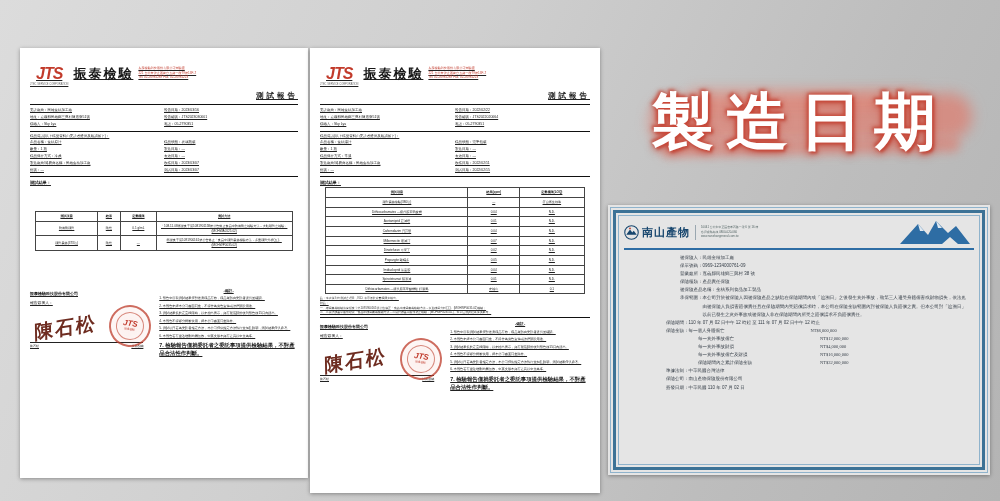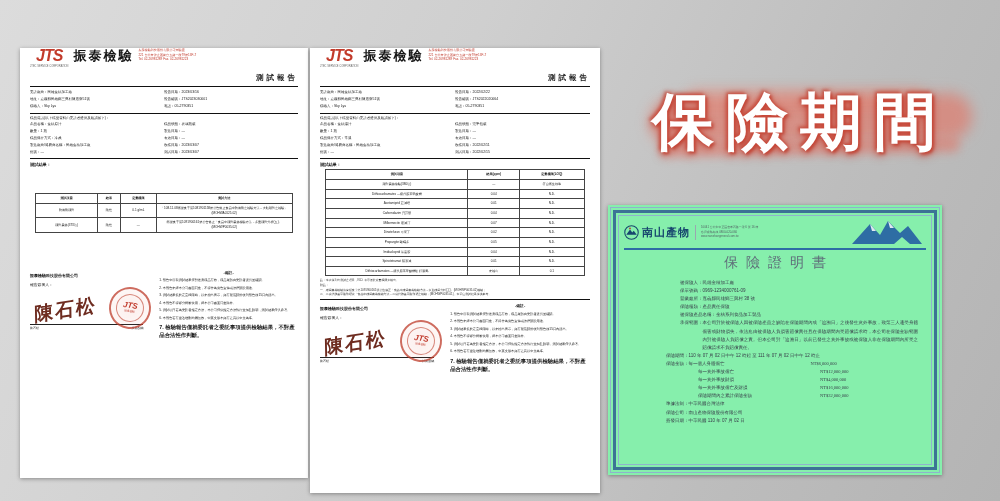--- a/index.html
+++ b/index.html
@@ -2,21 +2,21 @@
 <html><head>
 <meta charset="utf-8">
 <style>
   html,body{margin:0;padding:0;}
   body{
     width:1000px;height:501px;position:relative;overflow:hidden;
     background:linear-gradient(115deg,#dcdcdc 0%,#cfcfcf 40%,#bdbdbd 75%,#b4b4b4 100%);
     font-family:"Liberation Sans","DejaVu Sans",sans-serif;color:#222;
   }
   .paper{position:absolute;background:#fff;box-shadow:0 1px 4px rgba(0,0,0,.35);box-sizing:border-box;}
-  .doc{padding:0 10px;}
+  .doc{padding:18px 10px;text-decoration:underline;}
   
   .jts-row{display:flex;align-items:flex-start;gap:5px;}
   .jts-logoblock{display:flex;flex-direction:column;align-items:center;}
   .jts-logo{color:#c23b2b;font-weight:900;font-style:italic;font-size:16px;line-height:1;letter-spacing:-1px;}
   .jts-logo-sub{font-size:2.6px;color:#666;margin-top:1px;white-space:nowrap;}
   .jts-name{font-size:13px;font-weight:bold;color:#151515;letter-spacing:2px;line-height:1.2;}
   .jts-info{font-size:3.1px;color:#c0392b;line-height:1.5;}
   .doc-title{text-align:right;font-size:7.5px;font-weight:bold;letter-spacing:3px;margin:5px 0 3px;}
   .rule{border-top:1.6px solid #111;margin:2px 0;}
   .rule.mid{border-top:1.2px solid #111;}
@@ -57,21 +57,21 @@
   
   .overlay{position:absolute;left:646px;top:80px;width:336px;height:90px;}
   .brush{position:absolute;border-radius:22px;}
   .brush1{left:4px;top:16px;width:322px;height:46px;background:rgba(233,106,88,.55);filter:blur(7px);transform:rotate(-1.2deg);}
   .brush2{left:14px;top:60px;width:300px;height:15px;background:rgba(228,112,95,.5);filter:blur(5px);transform:rotate(-1deg);}
   .brush3{left:40px;top:8px;width:240px;height:20px;background:rgba(236,120,100,.35);filter:blur(6px);}
   .overlay-text{position:absolute;left:6px;top:2px;font-size:62px;font-weight:900;color:#fff;
     letter-spacing:12px;white-space:nowrap;line-height:1.3;
     text-shadow:0 0 6px rgba(204,72,56,.95),2px 2px 3px rgba(190,66,52,.9),-2px -2px 3px rgba(190,66,52,.6),0 4px 8px rgba(190,66,52,.5);}
   
-  .cert{left:608px;top:205px;width:334px;height:270px;background:#86efac;}
+  .cert{left:608px;top:205px;width:382px;height:270px;background:#e5e5e5;}
   .cert-b1{position:absolute;inset:2px;border:1px solid #8fb3cc;}
   .cert-b2{position:absolute;inset:5px;border:3px solid #3c7296;}
   .cert-b3{position:absolute;inset:10px;border:1px solid #8fb3cc;}
   .cert-inner{position:absolute;left:16px;right:16px;top:13px;bottom:13px;}
   .cert-header{display:flex;align-items:center;}
   .ns-logo{display:flex;align-items:center;gap:3px;}
   .ns-name{font-size:11px;font-weight:bold;color:#17466e;letter-spacing:1px;}
   .ns-div{width:1px;height:15px;background:#9aa7b0;margin:0 5px;}
   .ns-contact{font-size:2.9px;color:#566;line-height:1.6;}
   .ns-mountain{margin-left:auto;margin-right:2px;}
@@ -335,21 +335,21 @@
       <p>6. 本報告若有塗改增刪均屬無效，中英文版本如有差異以中文為準。</p>
       <p class="note7">7. 檢驗報告僅就委託者之委託事項提供檢驗結果，不對產品合法性作判斷。</p>
     </div>
   </div>
 </div>
 
 <div class="overlay">
   <div class="brush brush1"></div>
   <div class="brush brush3"></div>
   <div class="brush brush2"></div>
-  <div class="overlay-text">保險期間</div>
+  <div class="overlay-text">製造日期</div>
 </div>
 
 <div class="paper cert">
   <div class="cert-b1"></div>
   <div class="cert-b2"></div>
   <div class="cert-b3"></div>
   <div class="cert-inner">
     <div class="cert-header">
       <div class="ns-logo">
         <svg width="15" height="15" viewBox="0 0 20 20">
@@ -364,21 +364,20 @@
         <div>10041 台北市中正區忠孝西路一段 6 號 16 樓</div>
         <div>客戶服務專線  0800-020-060</div>
         <div>www.nanshangeneral.com.tw</div>
       </div>
       <svg class="ns-mountain" width="74" height="28" viewBox="0 0 74 28">
         <path d="M2 26 L20 6 L30 17 L38 3 L50 15 L58 8 L72 26 L60 26 L52 19 L44 26 Z" fill="#2e6da4"></path>
         <path d="M20 6 L26 13 L22 13 Z M38 3 L44 10 L40 10 Z" fill="#fff" opacity="0.85"></path>
       </svg>
     </div>
     <div class="cert-rule"></div>
-    <div class="cert-title">保險證明書</div>
     <div class="cert-body">
       <div class="cert-line">被保險人：民雄金桔加工廠</div>
       <div class="cert-line">保單號碼：0969-1234000761-09</div>
       <div class="cert-line">營業處所：嘉義縣民雄鄉三興村 38 號</div>
       <div class="cert-line">保險種類：產品責任保險</div>
       <div class="cert-line">被保險產品名稱：金桔系列食品加工製品</div>
       <div class="scope">
         <span class="scope-label">承保範圍：</span>
         <span class="scope-text">本公司對於被保險人因被保險產品之缺陷在保險期間內或「追溯日」之後發生意外事故，致第三人遭受身體傷害或財物損失，依法應由被保險人負損害賠償責任且在保險期間內受賠償請求時，本公司在保險金額範圍內對被保險人負賠償之責。但本公司對「追溯日」以前已發生之意外事故或被保險人非在保險期間內所受之賠償請求不負賠償責任。</span>
       </div>

